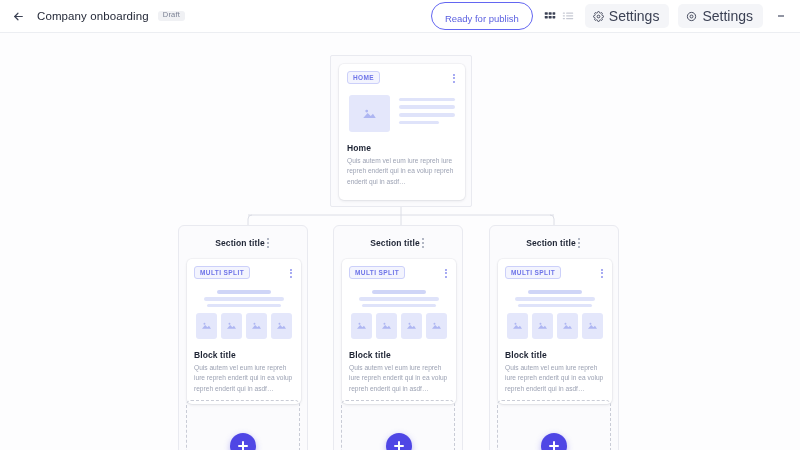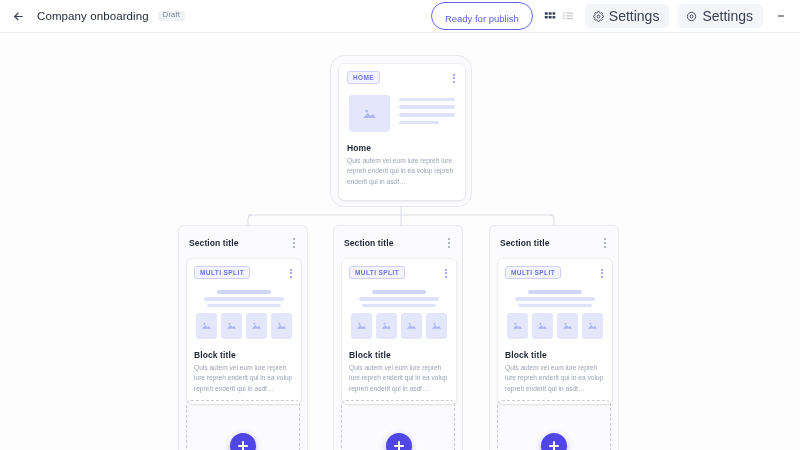--- a/index.html
+++ b/index.html
@@ -78,21 +78,21 @@
 
   
   .connectors { position: absolute; top: 0; left: 0; width: 800px; height: 417px; }
 
   
   .home-wrap {
     position: absolute; left: 330px; top: 22px;
     width: 142px; height: 152px;
     background: #fbfbfd;
     border: 1px solid #e9eaf0;
-    border-radius: 14px;
+    border-radius: 2px;
     padding: 8px;
   }
   .node-card {
     width: 126px; height: 136px;
     background: #ffffff;
     border-radius: 5px;
     box-shadow: 0 1px 3px rgba(30,35,60,.10), 0 0 0 1px rgba(30,35,60,.03);
     padding: 7px 8px;
     position: relative;
   }
@@ -140,21 +140,21 @@
     background: #fbfbfd;
     border: 1px solid #e9eaf0;
     border-radius: 6px;
     padding: 8px 8px 10px;
   }
   .col.c1 { left: 178px; height: 235px; }
   .col.c2 { left: 333px; height: 235px; }
   .col.c3 { left: 489px; height: 235px; }
 
   .col-head {
-    display: flex; align-items: center; justify-content: space-between;
+    display: flex; align-items: center; justify-content: center;
     padding: 1px 2px 0 2px; margin-bottom: 8px;
   }
   .col-title { font-size: 8.5px; font-weight: 700; color: #1e2434; letter-spacing: .1px; }
 
   .sec-card {
     width: 114px;
     background: #ffffff;
     border-radius: 5px;
     box-shadow: 0 1px 3px rgba(30,35,60,.10), 0 0 0 1px rgba(30,35,60,.03);
     padding: 7px 7px 9px;

